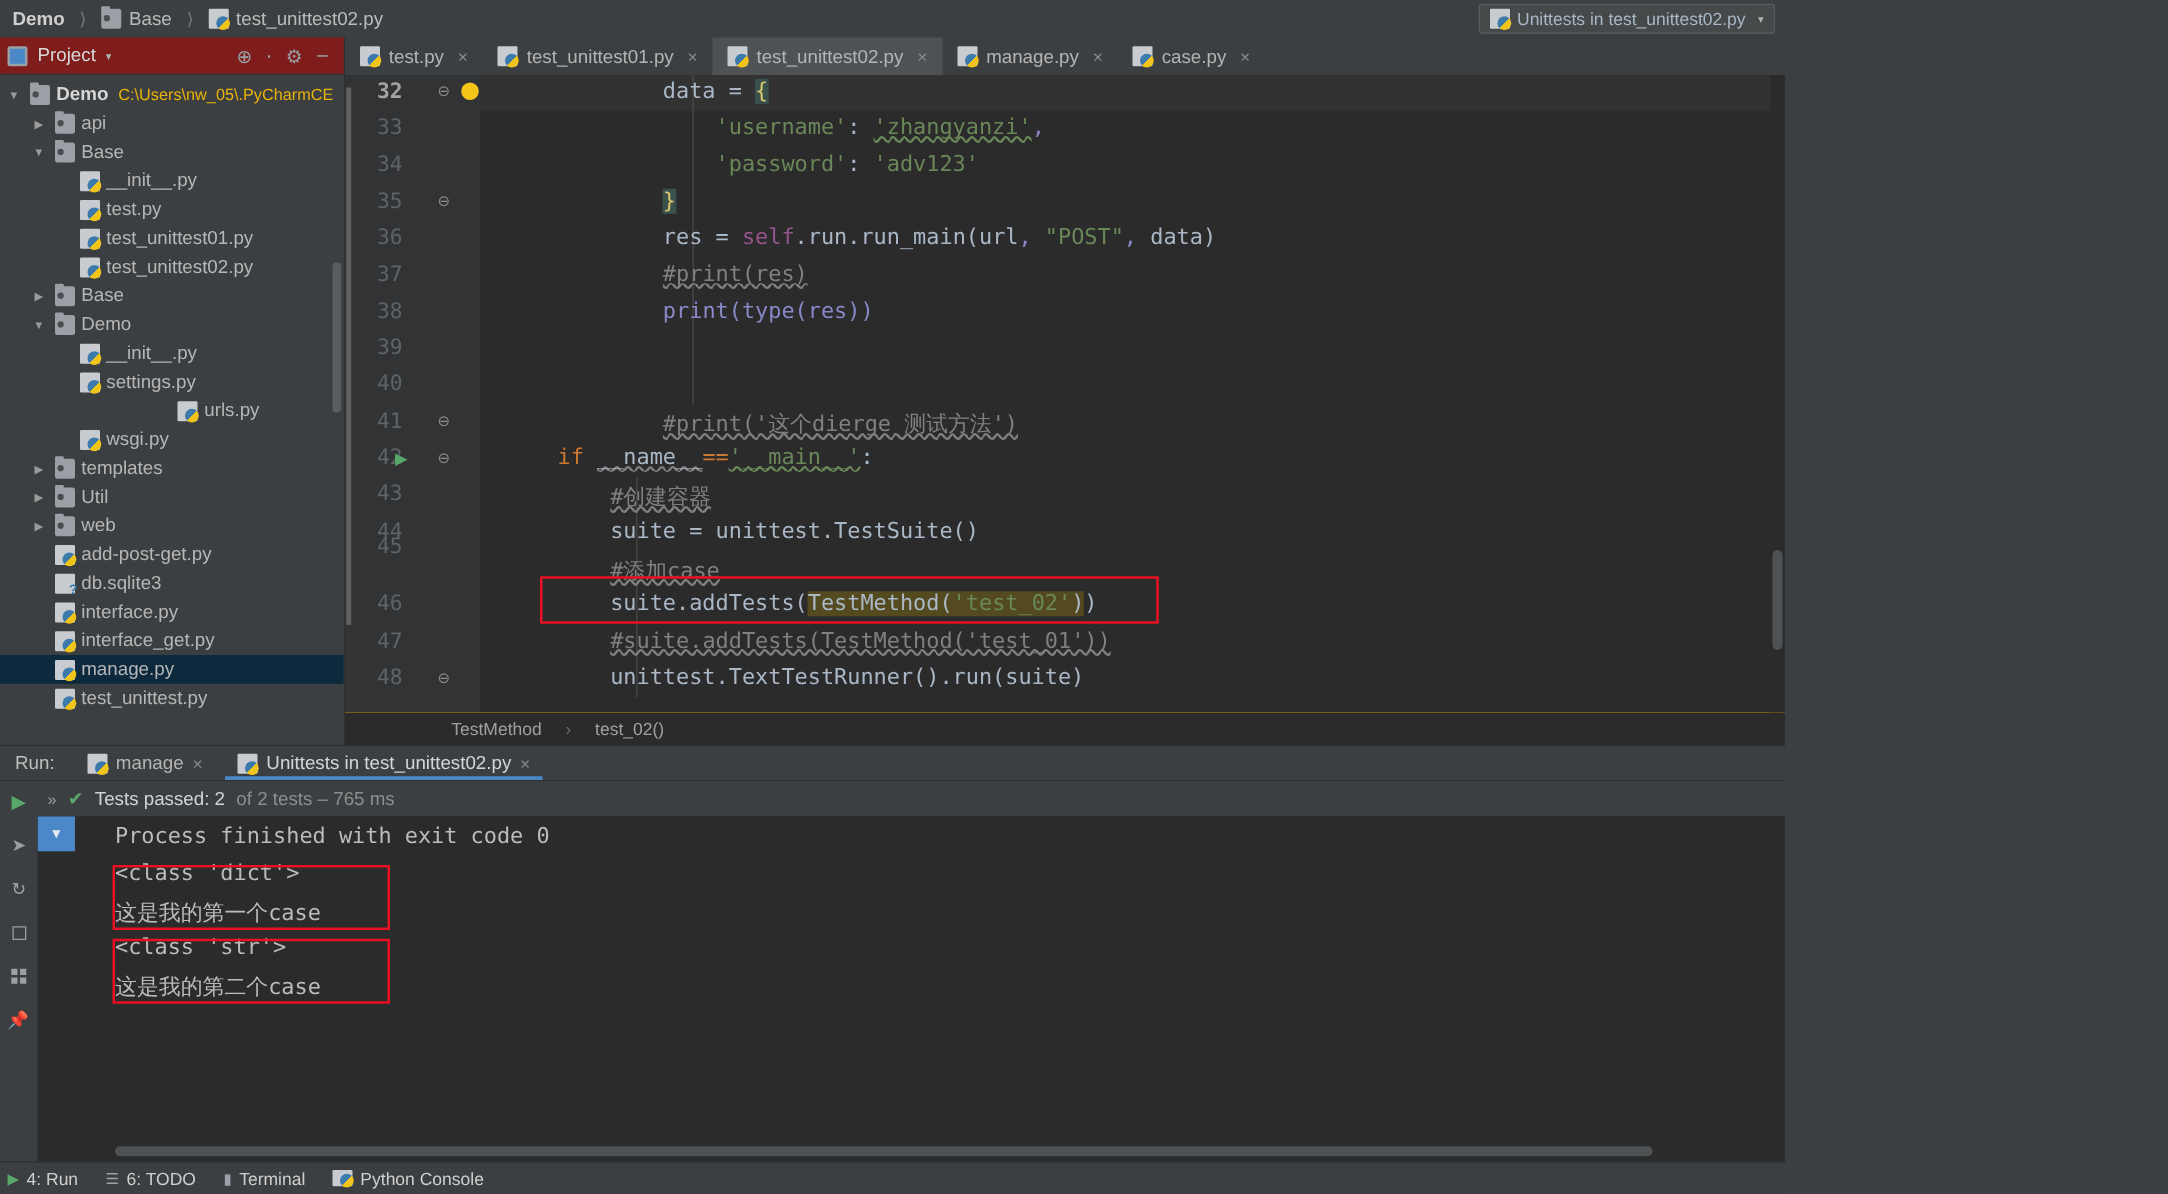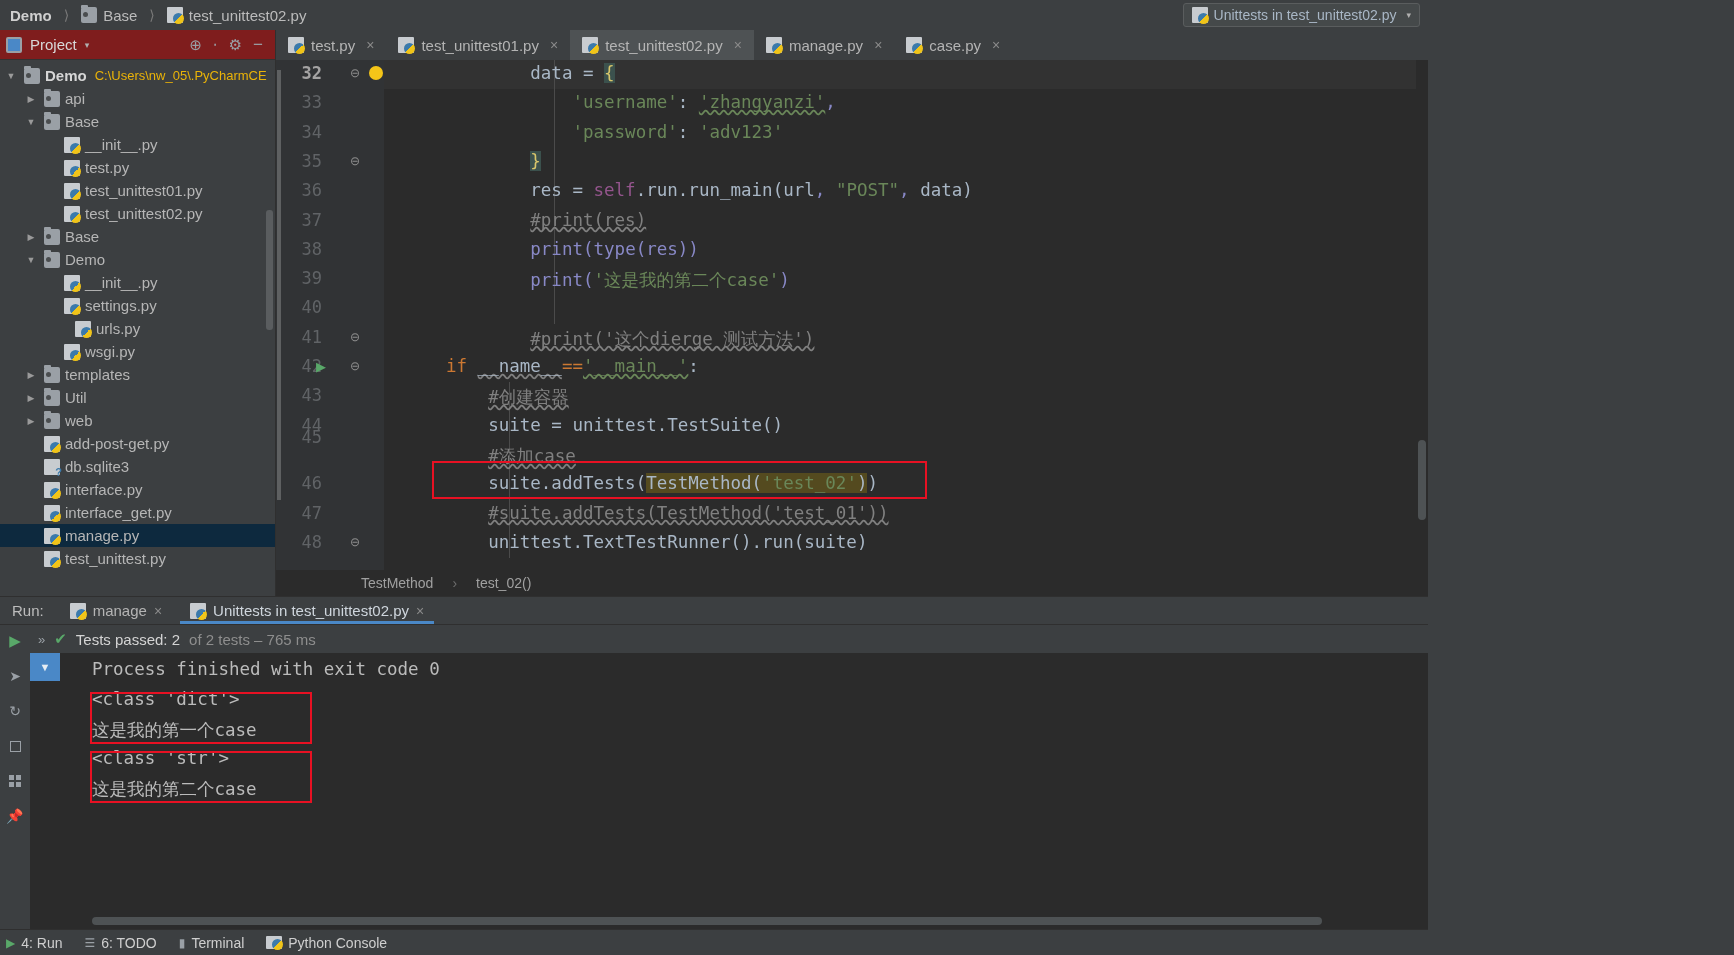--- a/index.html
+++ b/index.html
@@ -224,21 +224,21 @@
           <div class="row" style="padding-left: 44px;">
             <span class="arrow none">▶</span>
             <span class="ico ico-py" style="margin-left: 6px;"></span>
             <span class="nm">__init__.py</span>
           </div>
           <div class="row" style="padding-left: 44px;">
             <span class="arrow none">▶</span>
             <span class="ico ico-py" style="margin-left: 6px;"></span>
             <span class="nm">settings.py</span>
           </div>
-          <div class="row" style="padding-left: 55px;">
+          <div class="row" style="padding-left: 55px; justify-content: center;">
             <span class="arrow none">▶</span>
             <span class="ico ico-py" style="margin-left: 6px;"></span>
             <span class="nm">urls.py</span>
           </div>
           <div class="row" style="padding-left: 44px;">
             <span class="arrow none">▶</span>
             <span class="ico ico-py" style="margin-left: 6px;"></span>
             <span class="nm">wsgi.py</span>
           </div>
           <div class="row" style="padding-left: 24px;">
@@ -352,21 +352,20 @@
             <div class="curline" style="top: 0px;"></div>
             <div class="indentguide" style="left: 170px; top: 0px; height: 263.7px;"></div>
             <div class="indentguide" style="left: 125px; top: 322.3px; height: 175.8px;"></div>
             <div class="cl" style="top: 3px; left: 62px;">&nbsp;&nbsp;&nbsp;&nbsp;&nbsp;&nbsp;&nbsp;&nbsp;data = <span class="hl-brace">{</span></div>
             <div class="cl" style="top: 32.3px; left: 62px;">&nbsp;&nbsp;&nbsp;&nbsp;&nbsp;&nbsp;&nbsp;&nbsp;&nbsp;&nbsp;&nbsp;&nbsp;<span class="k-str">'username'</span>: <span class="k-str squig">'zhangyanzi'</span><span class="k-pri">,</span></div>
             <div class="cl" style="top: 61.6px; left: 62px;">&nbsp;&nbsp;&nbsp;&nbsp;&nbsp;&nbsp;&nbsp;&nbsp;&nbsp;&nbsp;&nbsp;&nbsp;<span class="k-str">'password'</span>: <span class="k-str">'adv123'</span></div>
             <div class="cl" style="top: 90.9px; left: 62px;">&nbsp;&nbsp;&nbsp;&nbsp;&nbsp;&nbsp;&nbsp;&nbsp;<span class="hl-brace">}</span></div>
             <div class="cl" style="top: 120.2px; left: 62px;">&nbsp;&nbsp;&nbsp;&nbsp;&nbsp;&nbsp;&nbsp;&nbsp;res = <span class="k-self">self</span>.run.run_main(url<span class="k-pri">, </span><span class="k-str">"POST"</span><span class="k-pri">,</span> data)</div>
             <div class="cl" style="top: 149.5px; left: 62px;">&nbsp;&nbsp;&nbsp;&nbsp;&nbsp;&nbsp;&nbsp;&nbsp;<span class="k-cmt squig-g">#print(res)</span></div>
             <div class="cl" style="top: 178.8px; left: 62px;">&nbsp;&nbsp;&nbsp;&nbsp;&nbsp;&nbsp;&nbsp;&nbsp;<span class="k-pri">print</span><span class="k-pri">(type(res))</span></div>
-            <div class="cl" style="top: 208.1px; left: 62px;">&nbsp;&nbsp;&nbsp;&nbsp;&nbsp;&nbsp;&nbsp;&nbsp;<span class="k-pri">print</span><span class="k-pri">(</span><span class="k-str">'这是我的第二个case'</span><span class="k-pri">)</span></div>
             <div class="cl" style="top: 237.4px; left: 62px;"></div>
             <div class="cl" style="top: 266.7px; left: 62px;">&nbsp;&nbsp;&nbsp;&nbsp;&nbsp;&nbsp;&nbsp;&nbsp;<span class="k-cmt squig-g">#print('这个dierge 测试方法')</span></div>
             <div class="cl" style="top: 296px; left: 62px;"><span class="k-kw">if </span><span class="squig-g">__name__</span><span class="k-kw">==</span><span class="k-str squig">'__main__'</span>:</div>
             <div class="cl" style="top: 325.3px; left: 62px;">&nbsp;&nbsp;&nbsp;&nbsp;<span class="k-cmt squig-g">#创建容器</span></div>
             <div class="cl" style="top: 354.6px; left: 62px;">&nbsp;&nbsp;&nbsp;&nbsp;suite = unittest.TestSuite()</div>
             <div class="cl" style="top: 383.9px; left: 62px;">&nbsp;&nbsp;&nbsp;&nbsp;<span class="k-cmt squig-g">#添加case</span></div>
             <div class="cl" style="top: 413.2px; left: 62px;">&nbsp;&nbsp;&nbsp;&nbsp;suite.addTests(<span class="sel-hl">TestMethod(<span class="k-str">'test_02'</span>)</span>)</div>
             <div class="cl" style="top: 442.5px; left: 62px;">&nbsp;&nbsp;&nbsp;&nbsp;<span class="k-cmt squig-g">#suite.addTests(TestMethod('test_01'))</span></div>
             <div class="cl" style="top: 471.8px; left: 62px;">&nbsp;&nbsp;&nbsp;&nbsp;unittest.TextTestRunner().run(suite)</div>
             <div class="redbox" style="left: 48px; top: 401.2px; width: 495px; height: 38px;"></div>

